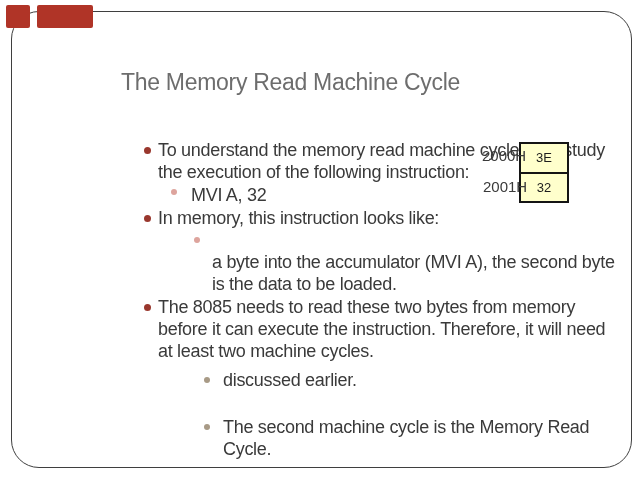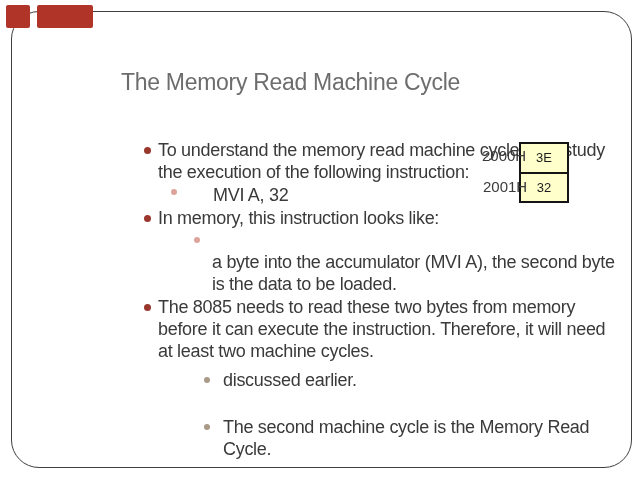--- a/index.html
+++ b/index.html
@@ -51,21 +51,21 @@
   <div class="redbox redbox-a"></div>
   <div class="redbox redbox-b"></div>
 
   <h1 class="title">The Memory Read Machine Cycle</h1>
 
   <span class="dot dot-l1" style="left:144px;top:147px"></span>
   <div class="line" style="left:158px;top:139px">To understand the memory read machine cycle, let's study</div>
   <div class="line" style="left:158px;top:161px">the execution of the following instruction:</div>
 
   <span class="dot dot-l2" style="left:171px;top:189px"></span>
-  <div class="line" style="left:213px;top:184px">MVI A, 32</div>
+  <div class="line" style="left:191px;top:184px">MVI A, 32</div>
 
   <span class="dot dot-l1" style="left:144px;top:215px"></span>
   <div class="line" style="left:158px;top:207px">In memory, this instruction looks like:</div>
 
   <span class="dot dot-l2" style="left:194px;top:237px"></span>
   <div class="line" style="left:212px;top:251px">a byte into the accumulator (MVI A), the second byte</div>
   <div class="line" style="left:212px;top:273px">is the data to be loaded.</div>
 
   <span class="dot dot-l1" style="left:144px;top:304px"></span>
   <div class="line" style="left:158px;top:296px">The 8085 needs to read these two bytes from memory</div>

